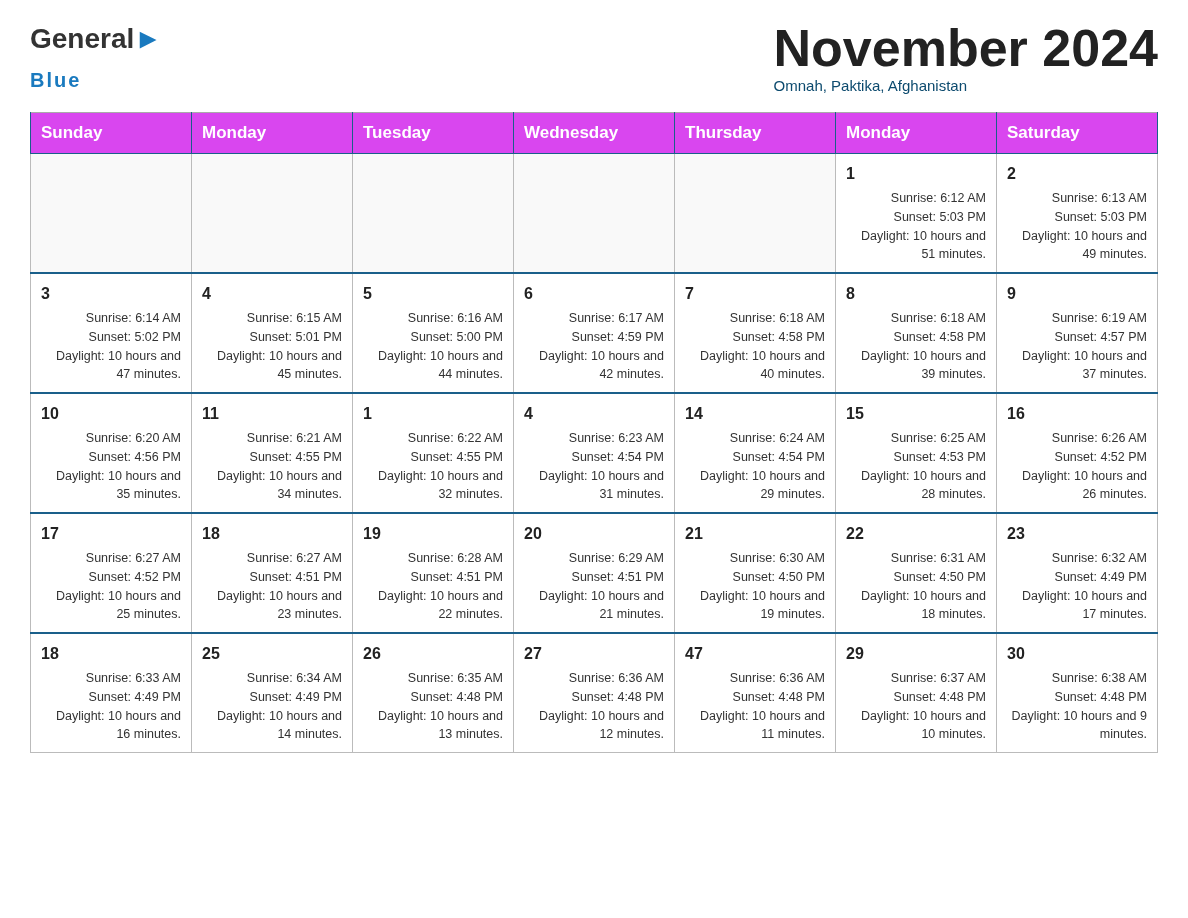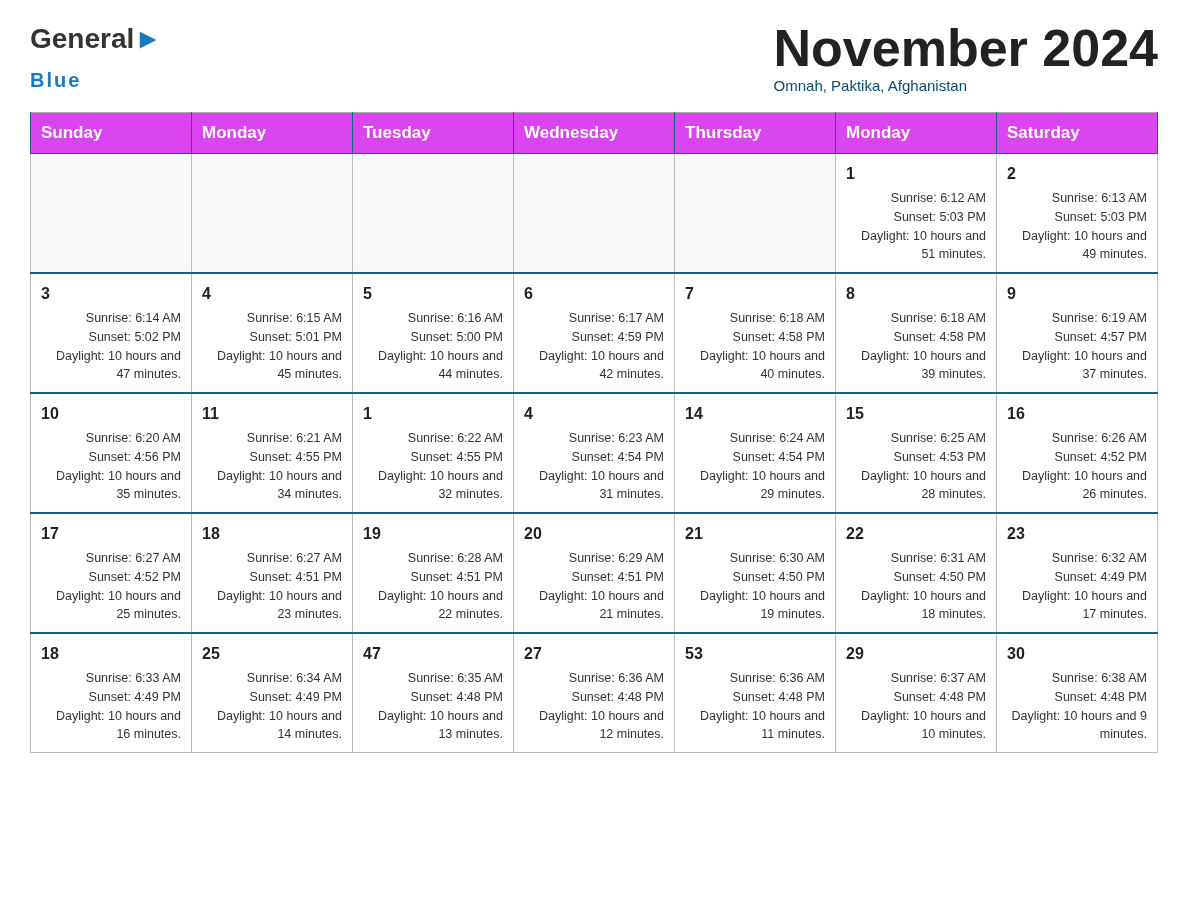--- a/index.html
+++ b/index.html
@@ -237,29 +237,29 @@
       <tr>
         <td>
           <span class="day-num">18</span>
           <div class="day-info">Sunrise: 6:33 AM<br>Sunset: 4:49 PM<br>Daylight: 10 hours and 16 minutes.</div>
         </td>
         <td>
           <span class="day-num">25</span>
           <div class="day-info">Sunrise: 6:34 AM<br>Sunset: 4:49 PM<br>Daylight: 10 hours and 14 minutes.</div>
         </td>
         <td>
-          <span class="day-num">47</span>
+          <span class="day-num">26</span>
           <div class="day-info">Sunrise: 6:35 AM<br>Sunset: 4:48 PM<br>Daylight: 10 hours and 13 minutes.</div>
         </td>
         <td>
           <span class="day-num">27</span>
           <div class="day-info">Sunrise: 6:36 AM<br>Sunset: 4:48 PM<br>Daylight: 10 hours and 12 minutes.</div>
         </td>
         <td>
-          <span class="day-num">53</span>
+          <span class="day-num">47</span>
           <div class="day-info">Sunrise: 6:36 AM<br>Sunset: 4:48 PM<br>Daylight: 10 hours and 11 minutes.</div>
         </td>
         <td>
           <span class="day-num">29</span>
           <div class="day-info">Sunrise: 6:37 AM<br>Sunset: 4:48 PM<br>Daylight: 10 hours and 10 minutes.</div>
         </td>
         <td>
           <span class="day-num">30</span>
           <div class="day-info">Sunrise: 6:38 AM<br>Sunset: 4:48 PM<br>Daylight: 10 hours and 9 minutes.</div>
         </td>

